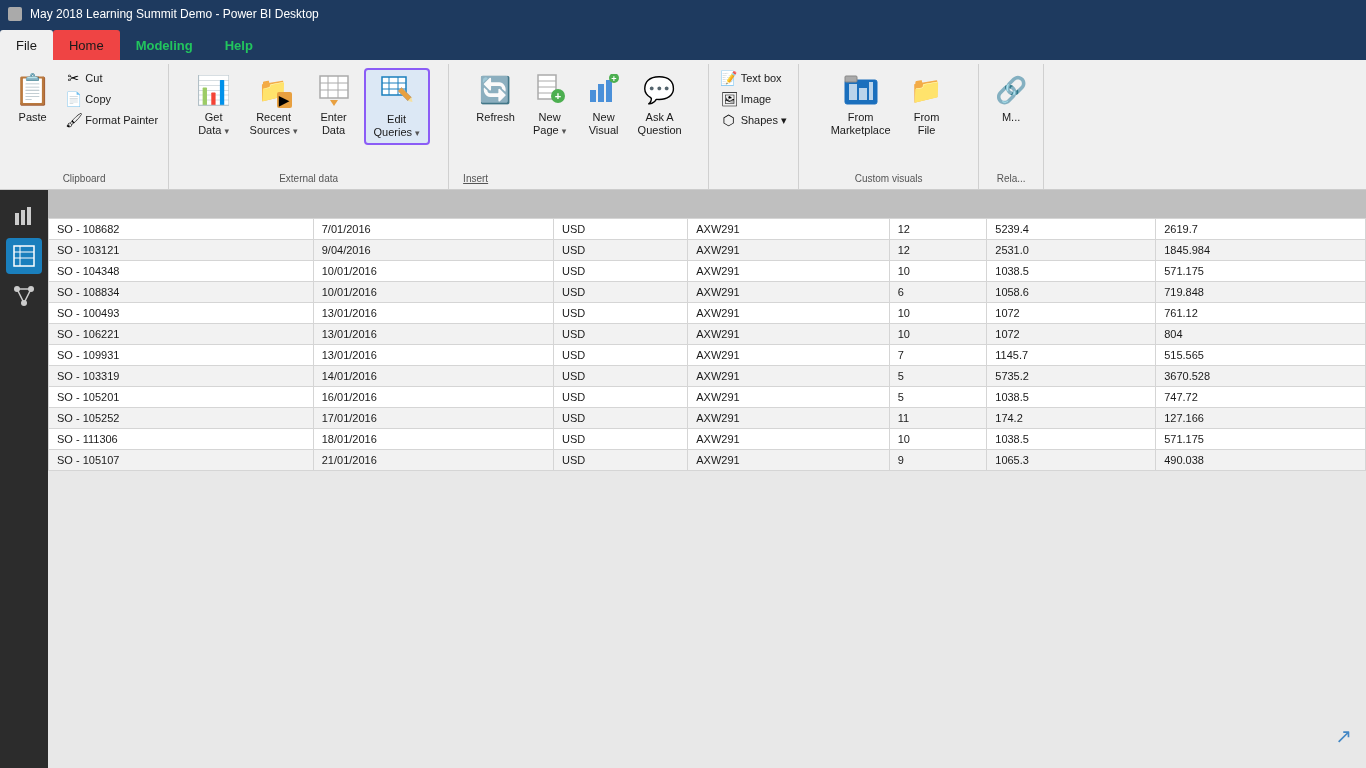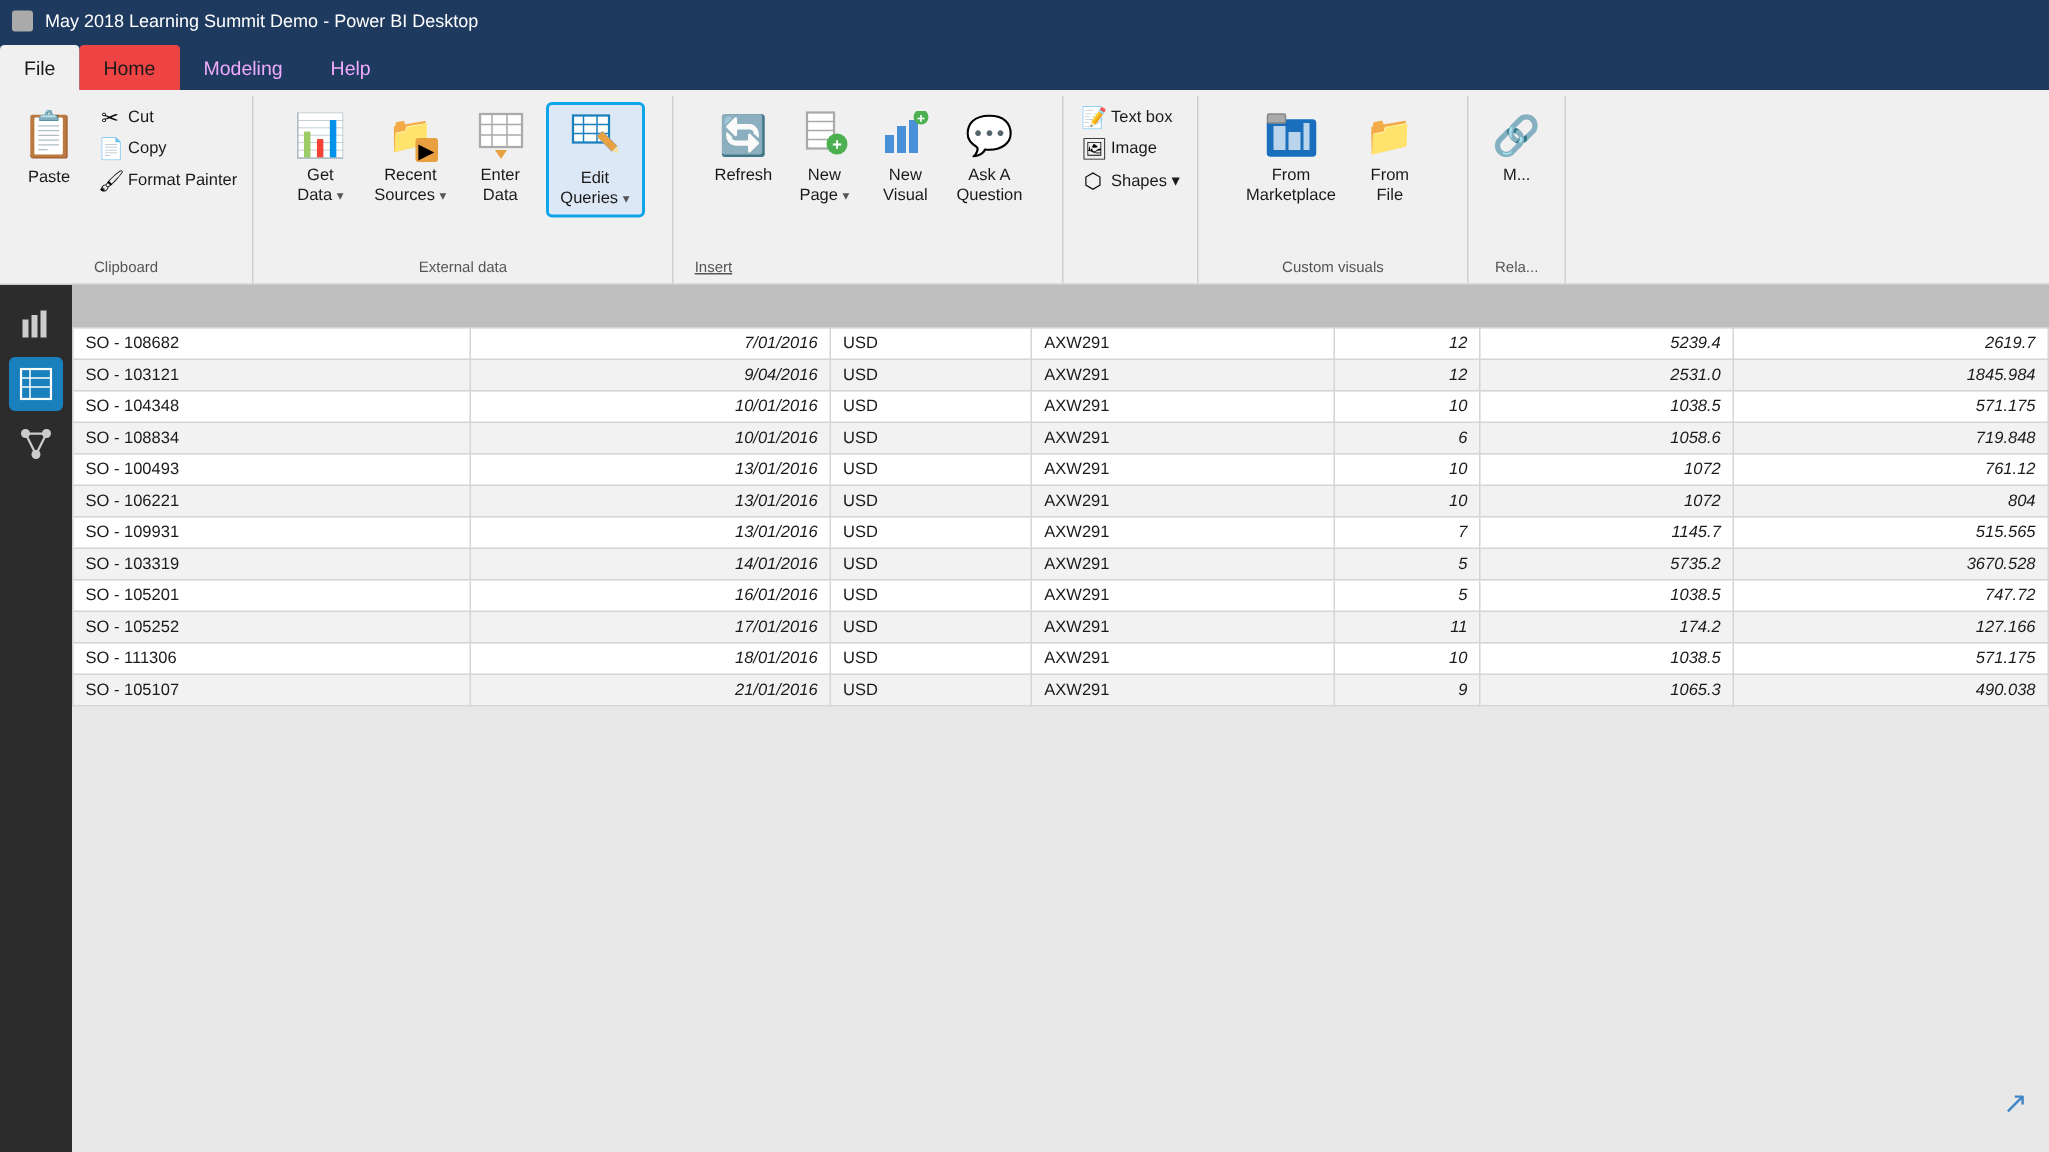--- a/index.html
+++ b/index.html
@@ -21,26 +21,27 @@
     
     .menu-bar {
       background: #1e3a5f;
       display: flex;
       height: 32px;
       align-items: flex-end;
     }
     .menu-tab {
       padding: 6px 16px;
       font-size: 13px;
-      color: #f0abfc;
+      color: #22c55e;
       cursor: pointer;
       border-radius: 3px 3px 0 0;
       height: 30px;
       display: flex;
       align-items: center;
+      font-weight: bold;
     }
     .menu-tab.active {
       background: #f0f0f0;
       color: #1a1a1a;
       font-weight: 500;
     }
 
     
     .ribbon {
       background: #f0f0f0;
@@ -125,21 +126,21 @@
       padding: 4px 8px;
       cursor: pointer;
       border-radius: 3px;
       gap: 4px;
     }
     .paste-btn .paste-icon { font-size: 30px; }
     .paste-btn .paste-label { font-size: 11px; color: #1a1a1a; }
 
     
     .ribbon-btn-active {
-      border: 2px solid #0ea5e9;
+      border: 2px solid #8b5cf6;
       background: #dce8f5;
       border-radius: 4px;
     }
 
     
     .dropdown-arrow { font-size: 9px; color: #555; }
 
     
     .formula-bar {
       background: white;
@@ -218,21 +219,21 @@
       font-size: 11px;
     }
     .data-table td {
       padding: 4px 8px;
       border: 1px solid #d5d5d5;
       white-space: nowrap;
     }
     .data-table tr:nth-child(even) { background: #f2f2f2; }
     .data-table tr:nth-child(odd) { background: #ffffff; }
     .data-table td:first-child { color: #1a1a1a; font-style: normal; }
-    .data-table td.num-col { text-align: right; font-style: italic; color: #1a1a1a; }
+    .data-table td.num-col { text-align: left; color: #1a1a1a; }
     .data-table td.str-col { color: #1a1a1a; }
 
     
     .scroll-indicator {
       position: absolute;
       right: 14px;
       bottom: 20px;
       color: #1a6fbd;
       font-size: 20px;
       opacity: 0.8;

